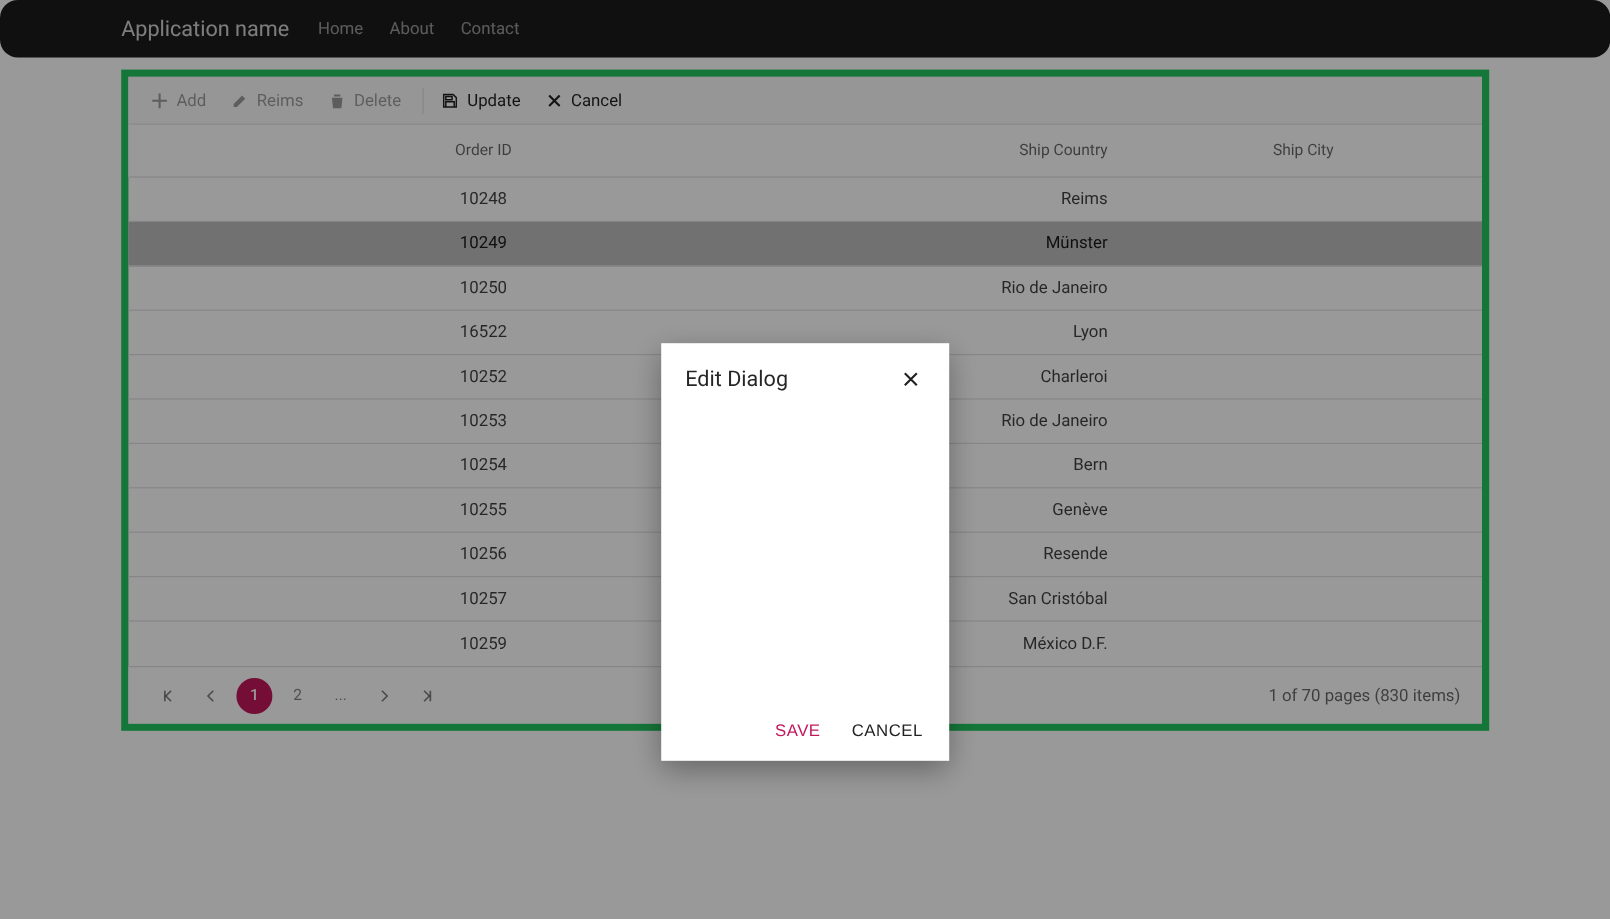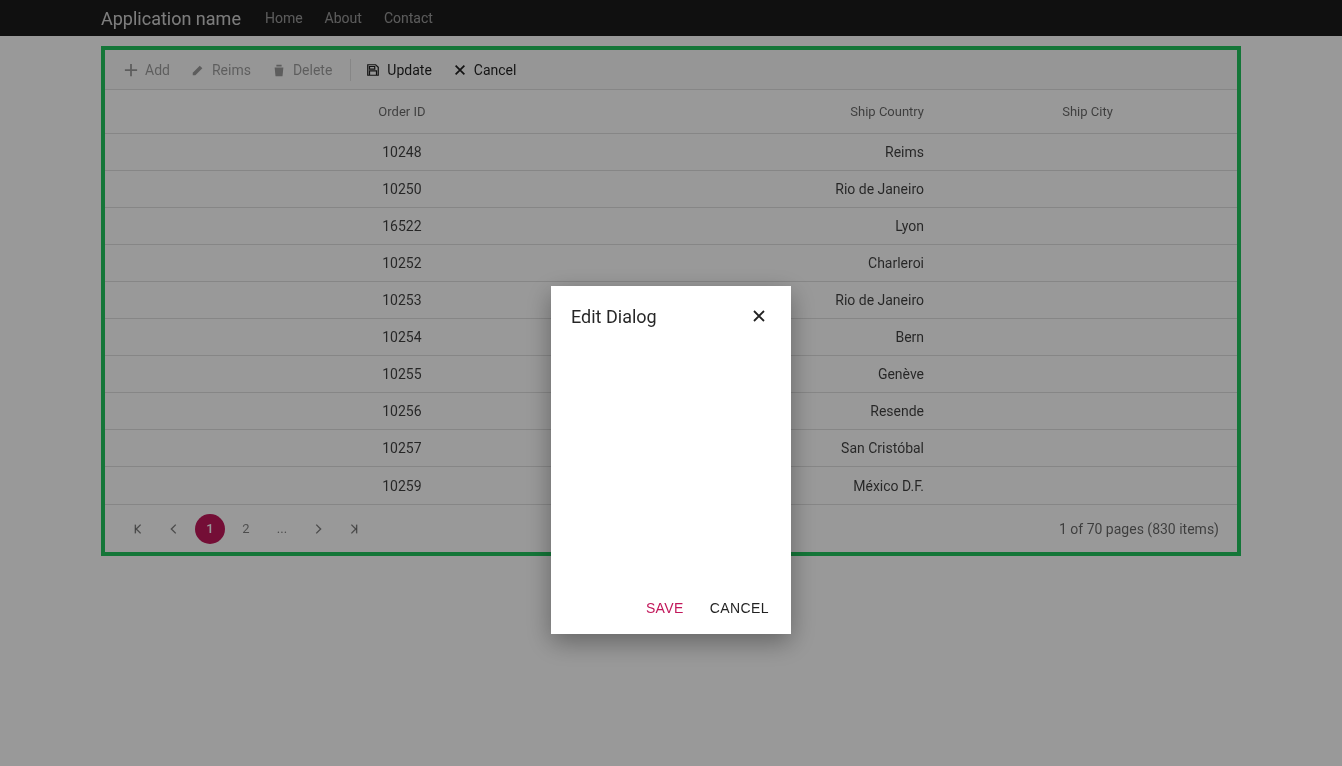--- a/index.html
+++ b/index.html
@@ -1,25 +1,25 @@
 <!DOCTYPE html>
 <html><head>
 <meta charset="utf-8">
 <style>
   * { box-sizing: border-box; margin: 0; padding: 0; }
   html, body { width: 100%; height: 100%; font-family: "Segoe UI", Roboto, "Helvetica Neue", Arial, sans-serif; font-size: 14px; color: rgba(0,0,0,0.87); background: #fff; }
   
-  .navbar { background: #1c1c1c; height: 36px; display: flex; align-items: center; padding: 0 16px; }
+  .navbar { background: #1c1c1c; height: 48px; display: flex; align-items: center; padding: 0 16px; border-radius: 15px; }
   .navbar-inner { width: 1140px; margin: 0 auto; display: flex; align-items: center; }
   .brand { color: rgba(255,255,255,0.8); font-size: 18px; font-weight: 400; margin-right: 24px; }
   .nav-item { color: rgba(255,255,255,0.55); font-size: 14px; margin-right: 22px; cursor: pointer; }
 
   
   .page { width: 1140px; margin: 10px auto 0; }
-  .grid { border: 4px solid #22c55e; }
+  .grid { border: 6px solid #22c55e; }
 
   
   .toolbar { display: flex; align-items: center; height: 40px; padding: 0 10px; border-bottom: 1px solid #e0e0e0; background: #fafafa; }
   .tb-btn { display: flex; align-items: center; padding: 4px 8px; margin-right: 4px; cursor: pointer; color: rgba(0,0,0,0.87); font-size: 14px; }
   .tb-btn.disabled { color: rgba(0,0,0,0.38); cursor: default; }
   .tb-sep { width: 1px; height: 22px; background: #e0e0e0; margin: 0 6px; }
   .tb-icon { width: 16px; height: 16px; margin-right: 6px; display: inline-flex; align-items: center; justify-content: center; }
 
   
   .ghead { display: flex; height: 44px; align-items: center; border-bottom: 1px solid #e0e0e0; background: #fff; color: rgba(0,0,0,0.60); font-size: 13px; }
@@ -120,20 +120,25 @@
       <div class="gcell col-country">Ship Country</div>
       <div class="gcell col-city">Ship City</div>
     </div>
 
     <div id="grid-body">
         <div class="grow">
           <div class="gcell col-id">10248</div>
           <div class="gcell col-country">Reims</div>
           <div class="gcell col-city"></div>
         </div>
+        <div class="grow selected">
+          <div class="gcell col-id">10249</div>
+          <div class="gcell col-country">Münster</div>
+          <div class="gcell col-city"></div>
+        </div>
         <div class="grow">
           <div class="gcell col-id">10250</div>
           <div class="gcell col-country">Rio de Janeiro</div>
           <div class="gcell col-city"></div>
         </div>
         <div class="grow">
           <div class="gcell col-id">16522</div>
           <div class="gcell col-country">Lyon</div>
           <div class="gcell col-city"></div>
         </div>

